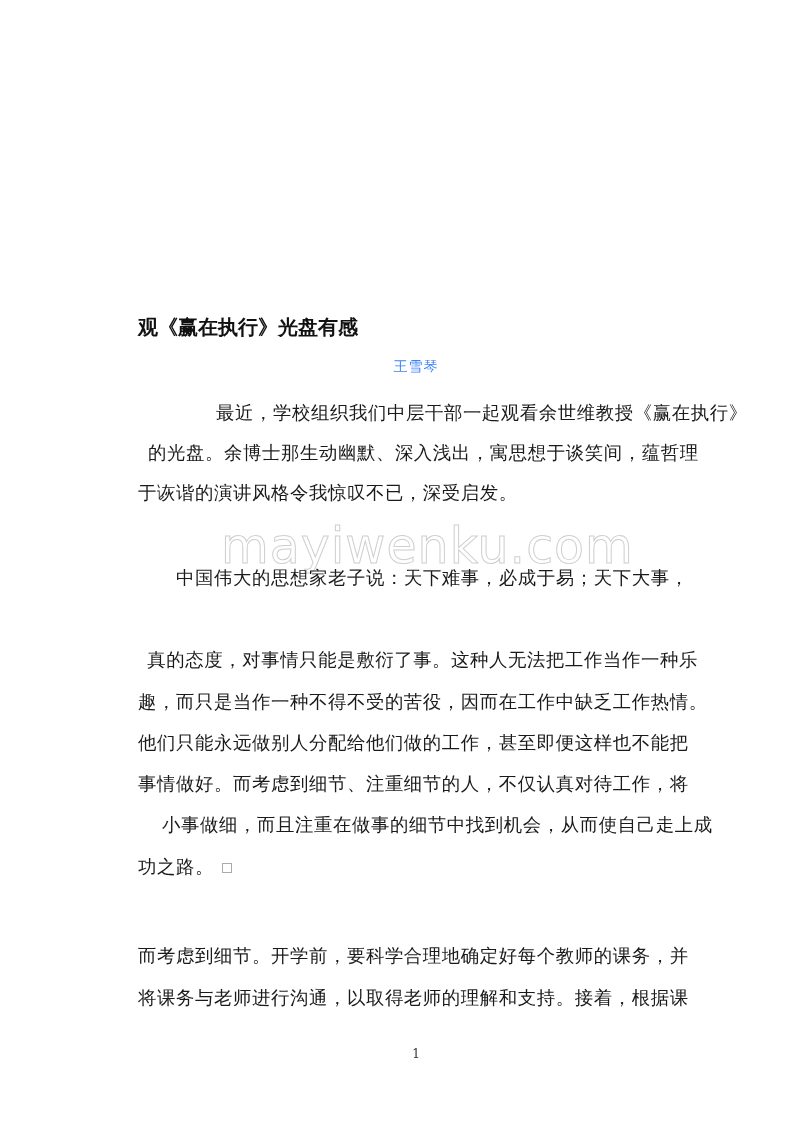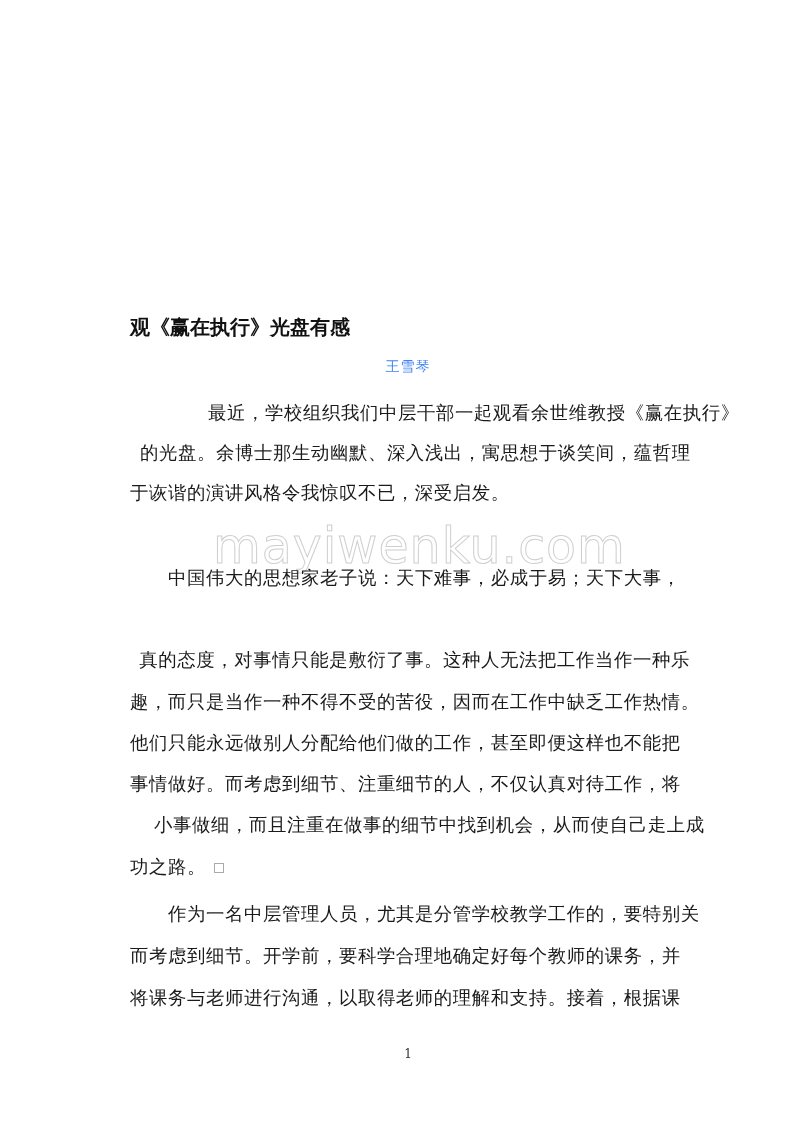--- a/index.html
+++ b/index.html
@@ -10,21 +10,21 @@
     body {
       width: 800px;
       height: 1132px;
       position: relative;
       overflow: hidden;
       font-family: "DejaVu Serif", "Liberation Serif", serif;
       color: #1a1a1a;
     }
     .page {
       position: absolute;
-      left: 8px; top: 0;
+      left: 16px; top: 0;
       width: 772px;
       height: 1132px;
       background: #ffffff;
     }
     .title {
       position: absolute;
       left: 122px;
       top: 314px;
       font-family: "DejaVu Sans", "Liberation Sans", sans-serif;
       font-weight: bold;
@@ -104,18 +104,17 @@
   <div class="line indent" style="top:566px;">中国伟大的思想家老子说：天下难事，必成于易；天下大事，</div>
   <div class="line" style="top:648px;text-align:right;">真的态度，对事情只能是敷衍了事。这种人无法把工作当作一种乐</div>
   <div class="line" style="top:690px;">趣，而只是当作一种不得不受的苦役，因而在工作中缺乏工作热情。</div>
   <div class="line" style="top:731px;">他们只能永远做别人分配给他们做的工作，甚至即便这样也不能把</div>
   <div class="line" style="top:772px;">事情做好。而考虑到细节、注重细节的人，不仅认真对待工作，将</div>
   <div class="line" style="top:813px;margin-left:24px;">小事做细，而且注重在做事的细节中找到机会，从而使自己走上成</div>
   <div class="line" style="top:855px;">
     <span>功之路。</span><span class="marker"></span>
   </div>
 
-  <div class="line indent" style="top:902px;">作为一名中层管理人员，尤其是分管学校教学工作的，要特别关</div>
   <div class="line" style="top:944px;">而考虑到细节。开学前，要科学合理地确定好每个教师的课务，并</div>
   <div class="line" style="top:986px;">将课务与老师进行沟通，以取得老师的理解和支持。接着，根据课</div>
 
   <div class="page-number">1</div>
 </div>
 
 </body></html>

